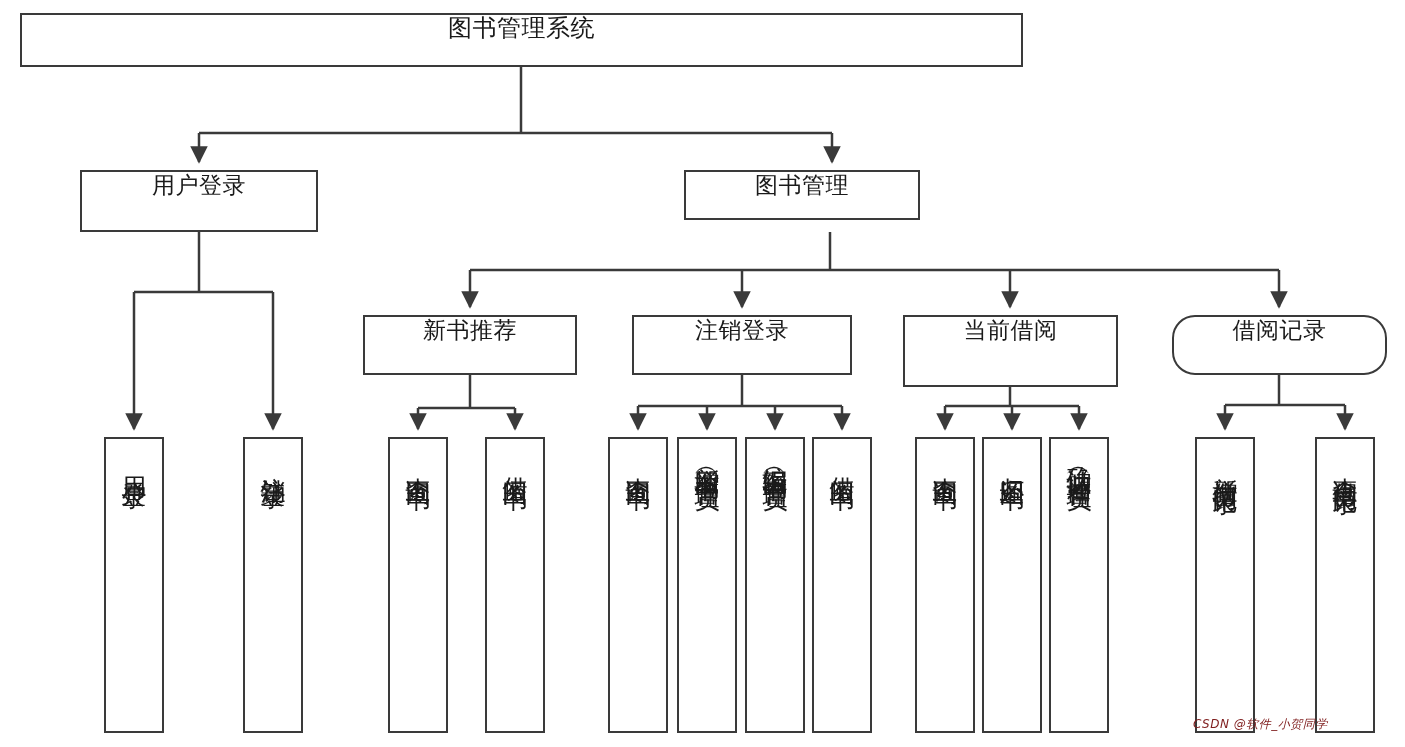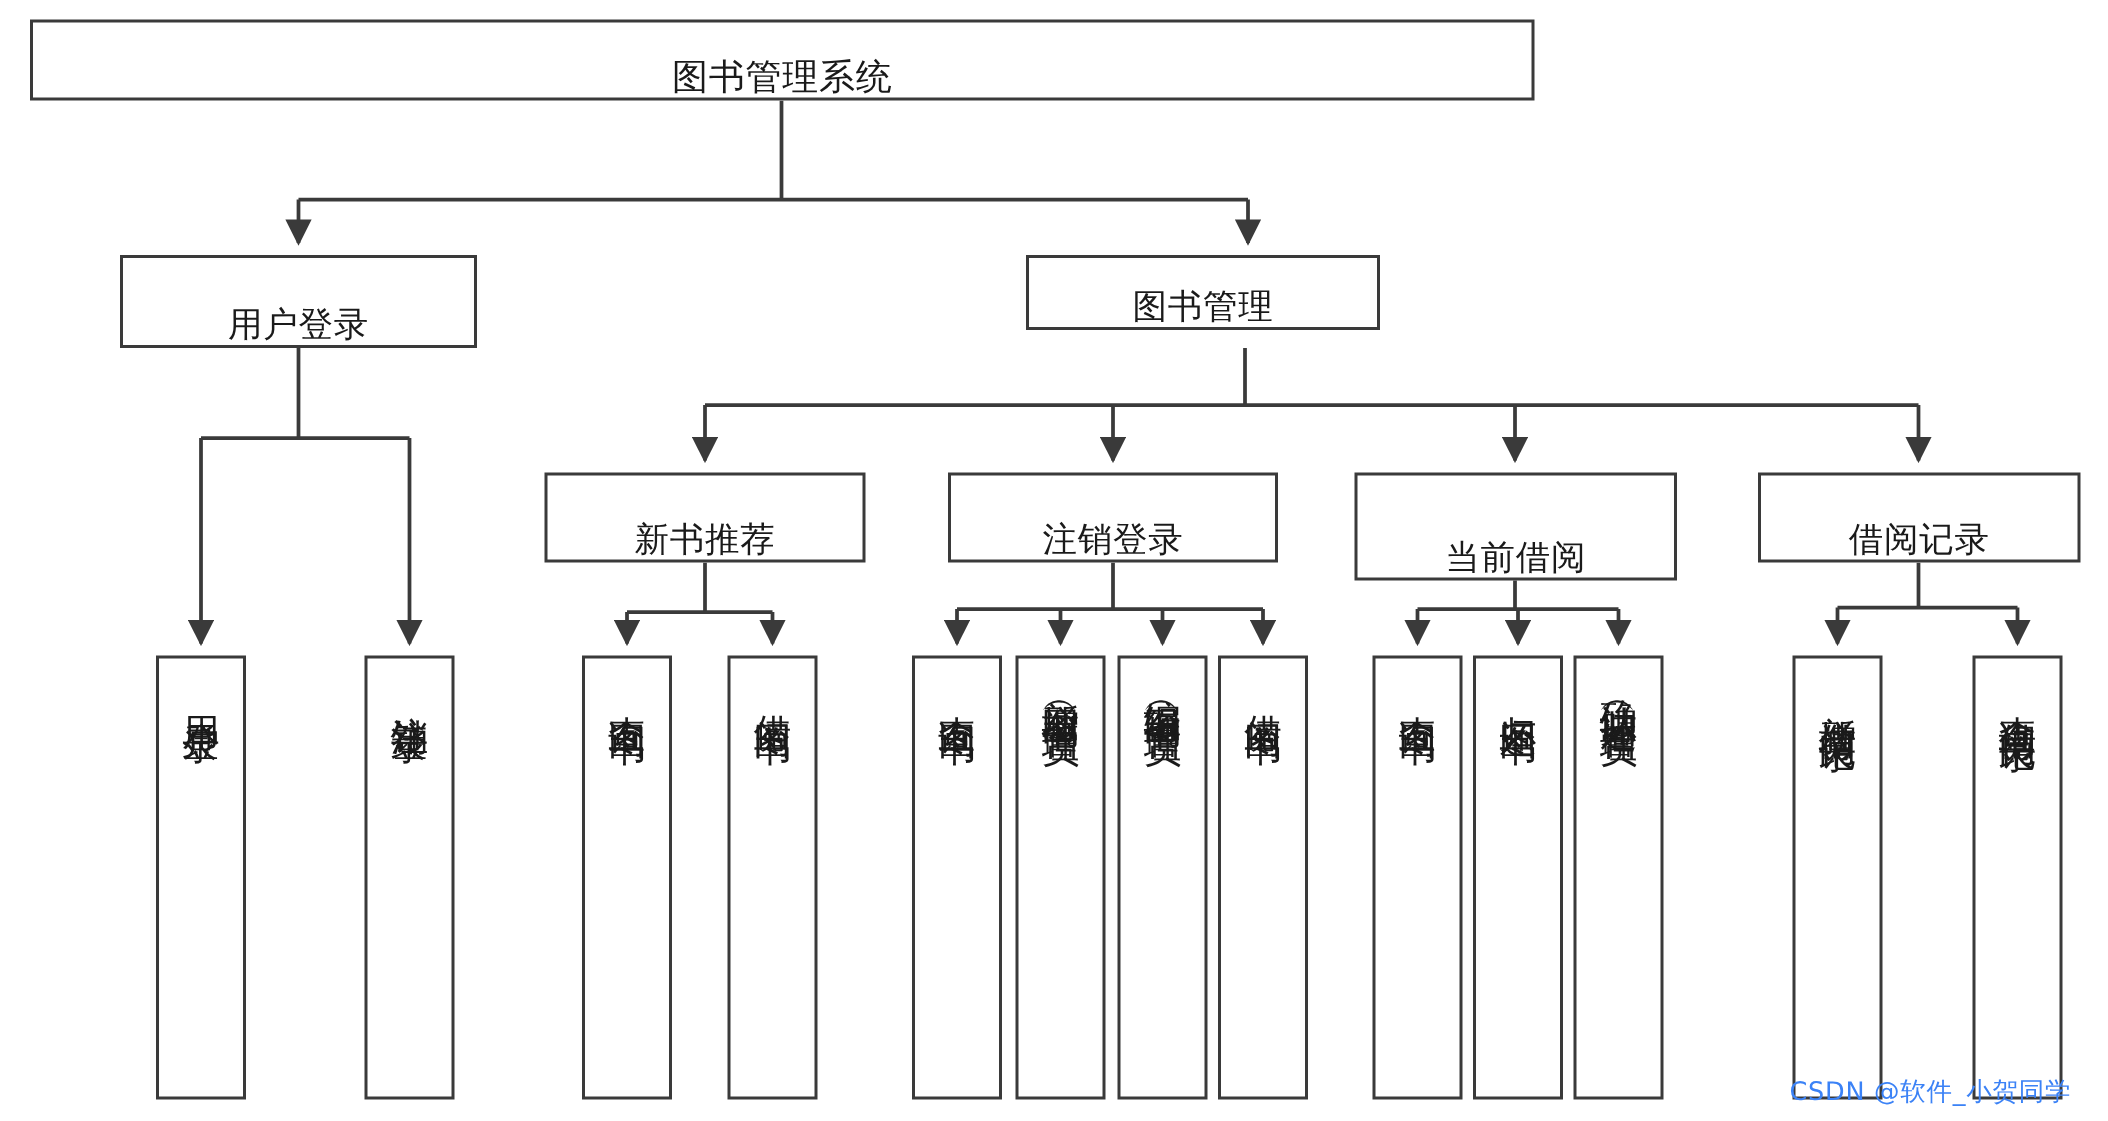--- a/index.html
+++ b/index.html
@@ -25,21 +25,21 @@
     width: 1405px;
     height: 747px;
     pointer-events: none;
   }
   .node {
     position: absolute;
     box-sizing: border-box;
     background: #ffffff;
     border: 2.5px solid #3a3a3a;
     display: flex;
-    align-items: flex-end;
+    align-items: flex-start;
     justify-content: center;
     color: #1a1a1a;
   }
   .node .lbl {
     display: block;
     line-height: 1.14;
     letter-spacing: 0.5px;
     white-space: pre;
   }
   
@@ -64,25 +64,26 @@
     line-height: 1.0;
     letter-spacing: 3px;
     text-align: center;
     margin-top: 14px;
   }
   .node.v.tall .lbl {
     margin-top: 4px;
   }
   .watermark {
     position: absolute;
-    color: #3b82f6;
-    font-size: 17px;
+    color: #7f1d1d;
+    font-size: 12px;
     letter-spacing: 0.5px;
     white-space: nowrap;
     user-select: none;
+    font-style: italic;
   }
 </style>
 </head>
 <body>
 
 <div id="canvas">
 
   <svg id="edges" viewBox="0 0 1405 747" width="1405" height="747">
     <defs>
       <marker id="arrow" viewBox="0 0 10 10" refX="9" refY="5" markerWidth="7" markerHeight="7" orient="auto-start-reverse">
@@ -146,21 +147,21 @@
 
   <div class="node h" style="left:363px; top:315px; width:214px; height:60px;">
     <span class="lbl">新书推荐</span>
   </div>
   <div class="node h" style="left:632px; top:315px; width:220px; height:60px;">
     <span class="lbl">注销登录</span>
   </div>
   <div class="node h" style="left:903px; top:315px; width:215px; height:72px;">
     <span class="lbl">当前借阅</span>
   </div>
-  <div class="node h" style="left:1172px; top:315px; width:215px; height:60px;">
+  <div class="node h" style="left:1172px; top:315px; width:215px; height:60px;border-radius:23px;">
     <span class="lbl">借阅记录</span>
   </div>
 
   <div class="node v" style="left:104px; top:437px; width:60px; height:296px;">
     <span class="lbl">用户登录</span>
   </div>
   <div class="node v" style="left:243px; top:437px; width:60px; height:296px;">
     <span class="lbl">注销登录</span>
   </div>
 

